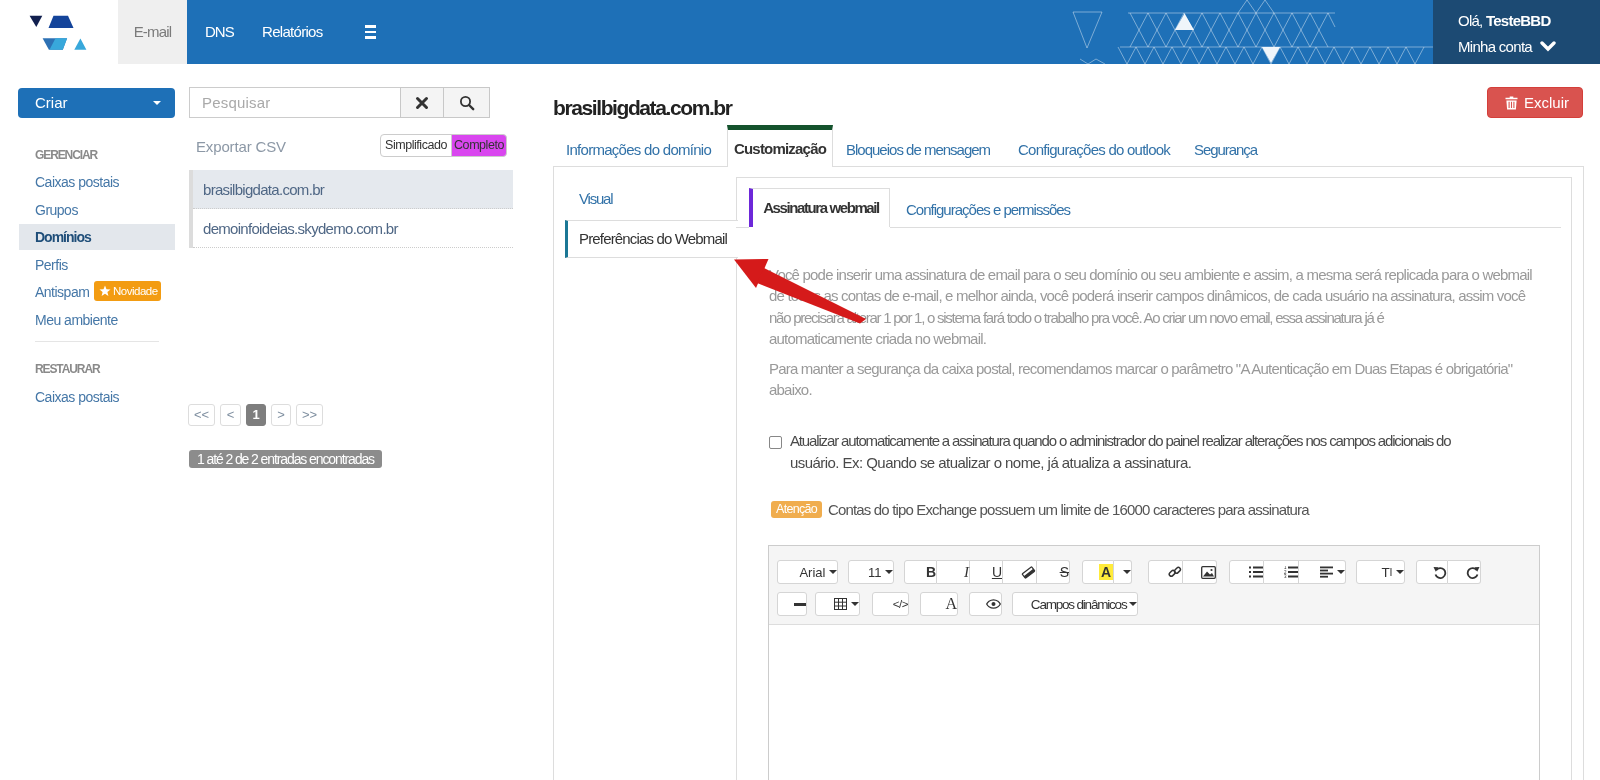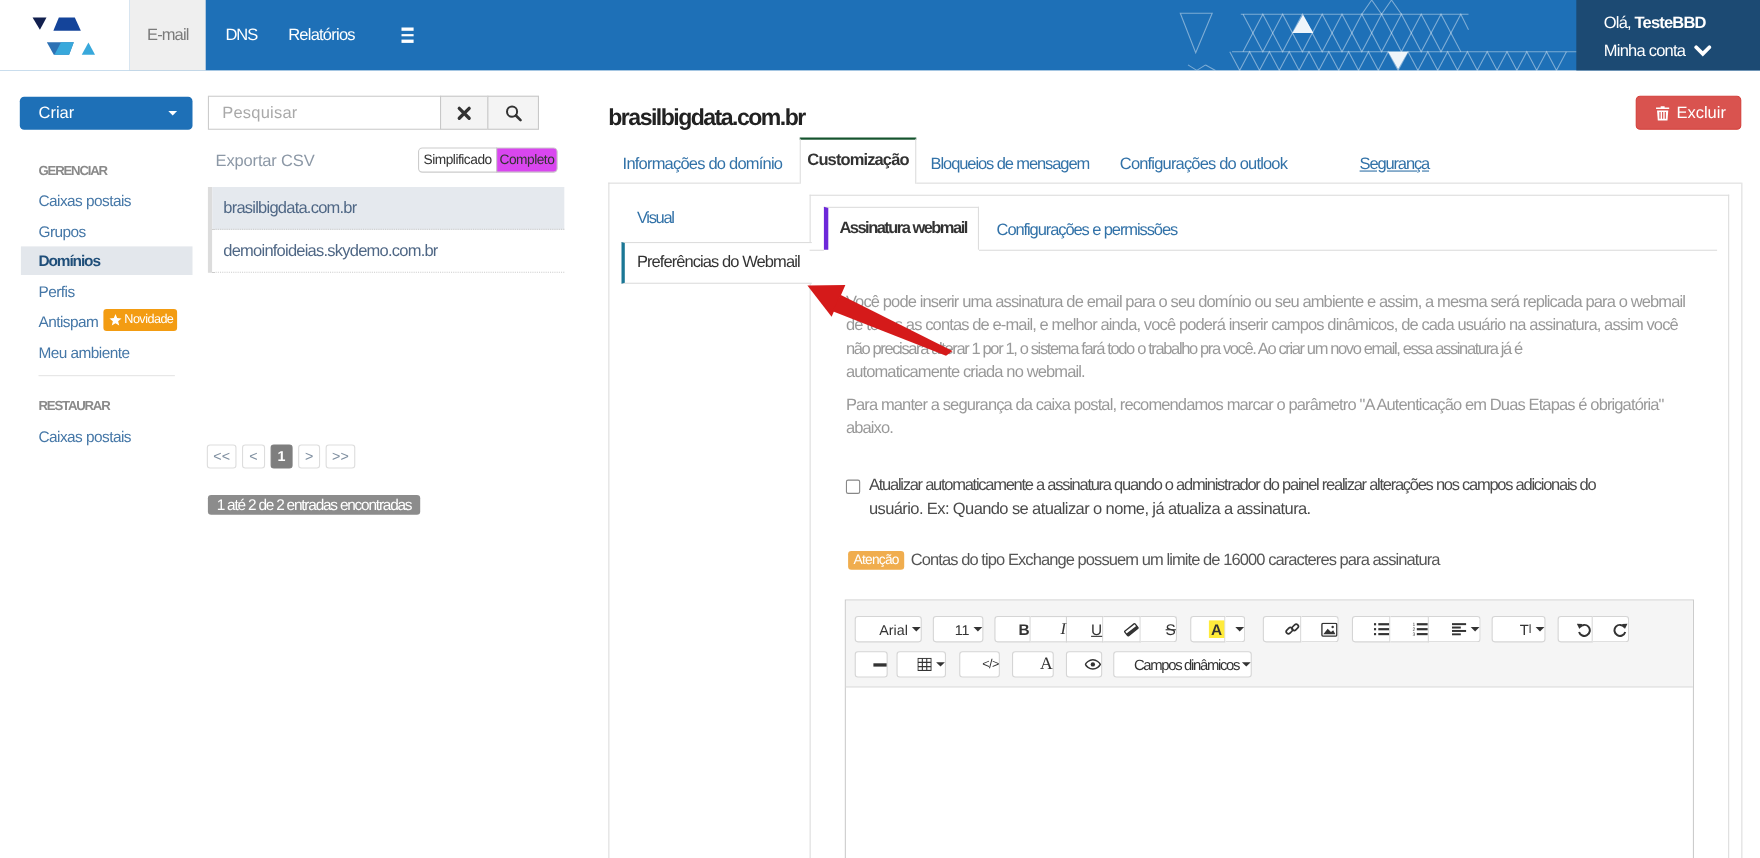--- a/index.html
+++ b/index.html
@@ -128,24 +128,24 @@
   <div class="abs" style="left:1487px; top:87px; width:96px; height:31px; background:#d9534f; border:1px solid #d43f3a; border-radius:4px; color:#fff; font-size:15px; line-height:29px;">
     <svg style="position:absolute;left:17px;top:8px;" width="13" height="14" viewBox="0 0 13 14">
       <path d="M4.7,0.5 L8.3,0.5 L8.3,1.8 L12.5,1.8 L12.5,3.2 L0.5,3.2 L0.5,1.8 L4.7,1.8 Z" fill="#fff"></path>
       <path d="M1.4,4.4 L11.6,4.4 L10.9,13.5 L2.1,13.5 Z" fill="#fff"></path>
       <path d="M4.1,5.8 L4.1,12 M6.5,5.8 L6.5,12 M8.9,5.8 L8.9,12" stroke="#d9534f" stroke-width="1.1"></path>
     </svg>
     <span style="margin-left:36px;">Excluir</span>
   </div>
 
   <div class="tab-link" style="left:566px; top:141px; letter-spacing:-0.72px;">Informações do domínio</div>
-  <div class="abs" style="left:727px; top:125px; width:106px; height:42px; background:#fff; border:1px solid #ddd; border-bottom:none; border-top:2px solid #14532d; color:#333; font-weight:bold; font-size:15px; letter-spacing:-0.8px; text-align:center; line-height:37px;">Customização</div>
+  <div class="abs" style="left:727px; top:125px; width:106px; height:42px; background:#fff; border:1px solid #ddd; border-bottom:none; border-top:5px solid #14532d; color:#333; font-weight:bold; font-size:15px; letter-spacing:-0.8px; text-align:center; line-height:37px;">Customização</div>
   <div class="tab-link" style="left:846px; top:141px; letter-spacing:-1px;">Bloqueios de mensagem</div>
   <div class="tab-link" style="left:1018px; top:141px; letter-spacing:-0.75px;">Configurações do outlook</div>
-  <div class="tab-link" style="left:1236px; top:141px; letter-spacing:-1.05px;text-decoration:underline;">Segurança</div>
+  <div class="tab-link" style="left:1194px; top:141px; letter-spacing:-1.05px;">Segurança</div>
 
   <div class="hairline" style="left:553px; top:166px; width:174px; height:1px;"></div>
   <div class="hairline" style="left:833px; top:166px; width:750px; height:1px;"></div>
   <div class="hairline" style="left:553px; top:166px; width:1px; height:614px;"></div>
   <div class="hairline" style="left:1583px; top:166px; width:1px; height:614px;"></div>
 
   <div class="hairline" style="left:736px; top:177px; width:836px; height:1px;"></div>
   <div class="hairline" style="left:736px; top:177px; width:1px; height:603px;"></div>
   <div class="hairline" style="left:1571px; top:177px; width:1px; height:603px;"></div>
 

